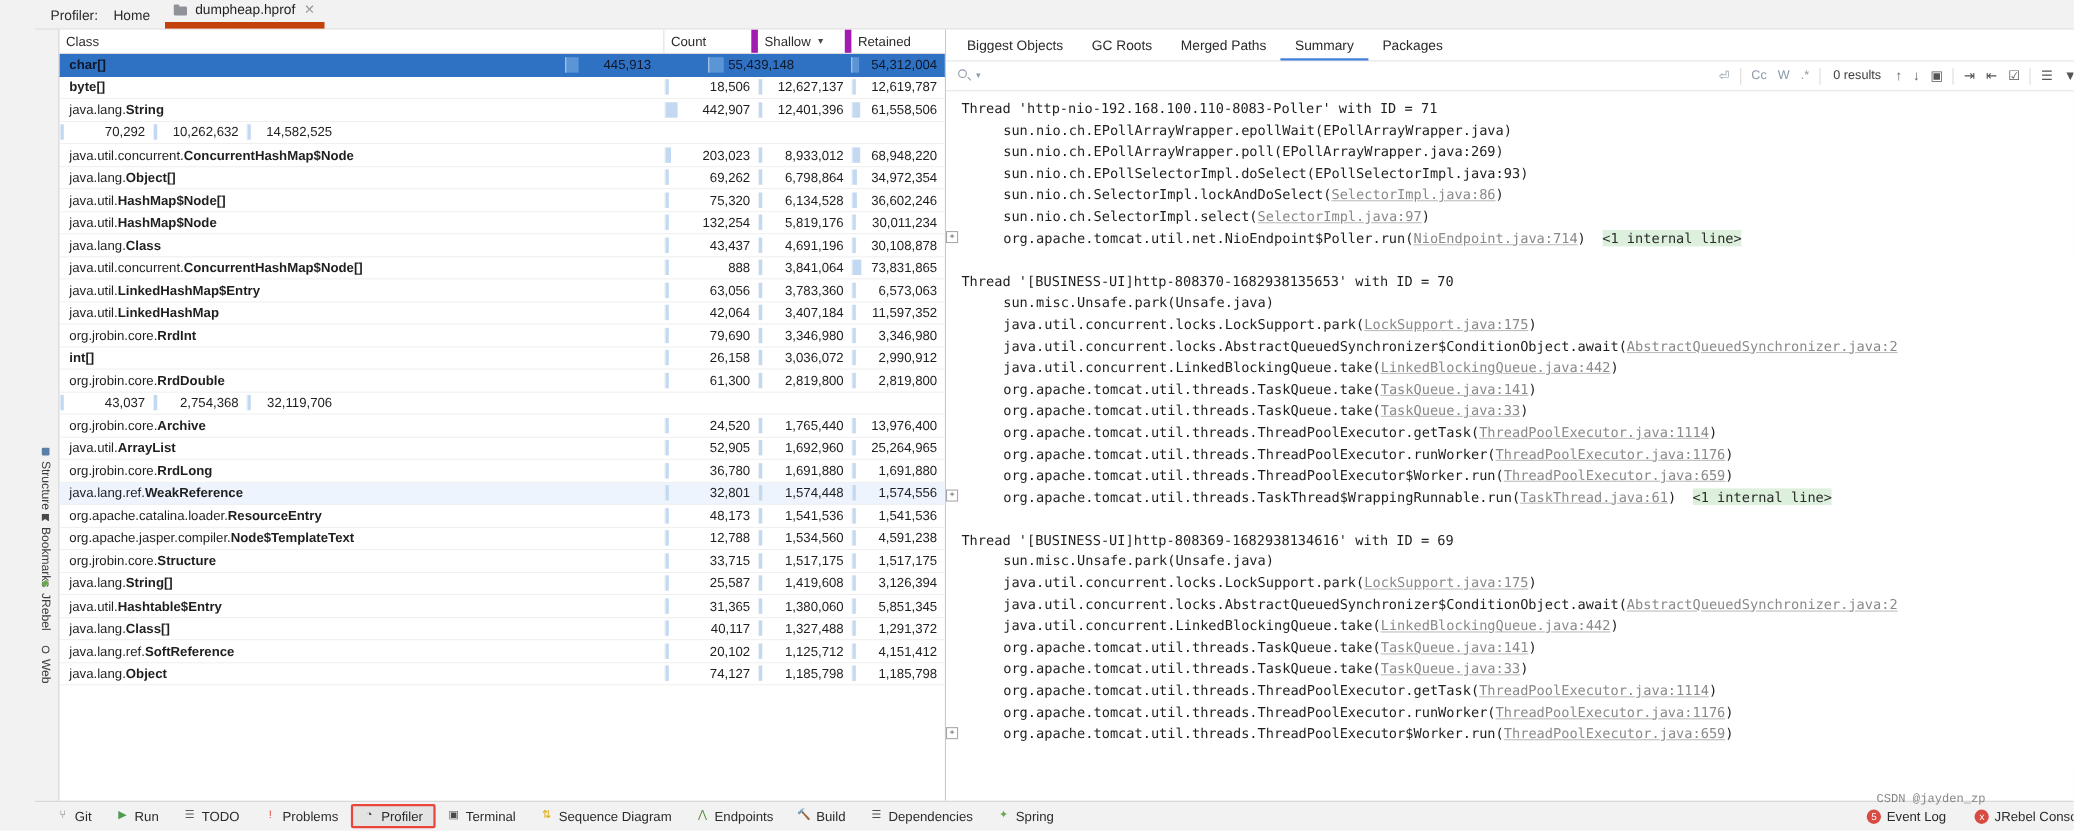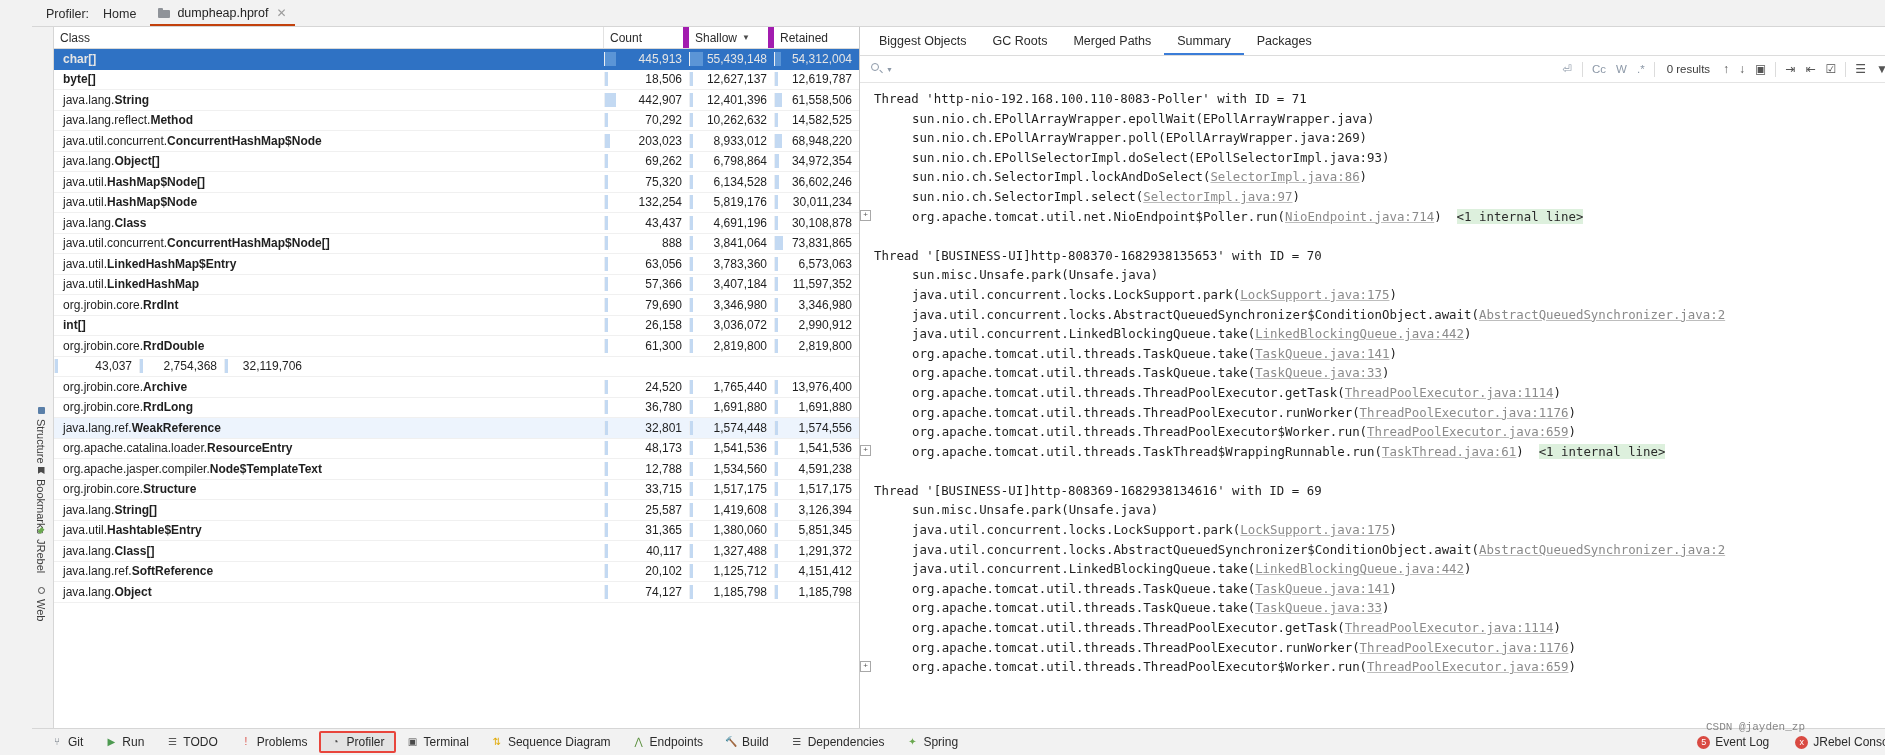--- a/index.html
+++ b/index.html
@@ -12,21 +12,21 @@
     -webkit-font-smoothing:antialiased;
   }
   .app{position:relative;width:1885px;height:755px;display:flex;flex-direction:column;margin-left:32px;}
 
   
   .topbar{height:26px;background:#f2f2f2;display:flex;align-items:flex-end;
           border-bottom:1px solid #d6d6d6;padding-left:8px;flex:0 0 26px;}
   .topbar .lbl{font-size:12.5px;color:#2b2b2b;padding:0 10px 5px 6px;}
   .topbar .home{font-size:12.5px;color:#2b2b2b;padding:0 14px 5px 4px;cursor:default;}
   .tab{display:flex;align-items:center;gap:6px;padding:2px 8px 4px 8px;
-       border-bottom:2px solid #c2410c;font-size:12.5px;color:#1f1f1f;cursor:default;}
+       border-bottom:6px solid #c2410c;font-size:12.5px;color:#1f1f1f;cursor:default;}
   .tab .fileicon{width:13px;height:11px;position:relative;display:inline-block;}
   .tab .fileicon:before{content:"";position:absolute;left:0;top:2px;width:12px;height:8px;
        background:#8f9399;border-radius:1px;}
   .tab .fileicon:after{content:"";position:absolute;left:0;top:0px;width:5px;height:3px;
        background:#8f9399;border-radius:1px 1px 0 0;}
   .tab .x{color:#9a9a9a;font-size:12px;margin-left:2px;cursor:pointer;}
   .gear{margin-left:auto;margin-right:10px;margin-bottom:3px;color:#5a5a5a;font-size:13px;cursor:pointer;}
 
   
   .body{flex:1 1 auto;display:flex;min-height:0;}
@@ -47,21 +47,21 @@
          font-size:12px;color:#2b2b2b;align-items:center;flex:0 0 21px;}
   .th{padding:0 6px;box-sizing:border-box;white-space:nowrap;display:flex;align-items:center;}
   .th.cls{flex:1 1 auto;border-right:1px solid #e2e2e2;height:100%;}
   .th.num{width:85px;flex:0 0 85px;border-right:6px solid #a21caf;height:100%;}
   .th.num.last{border-right:none;}
   .sortarrow{margin-left:5px;font-size:8px;color:#4a4a4a;}
 
   .tbody{flex:1 1 auto;overflow:hidden;position:relative;}
   .row{display:flex;height:20.5px;align-items:center;font-size:12px;
        border-bottom:1px solid #f0f0f0;box-sizing:border-box;cursor:default;}
-  .row.sel{background:#2f72c4;color:#e5e5e5;border-bottom-color:#2f72c4;}
+  .row.sel{background:#2f72c4;color:#0f172a;border-bottom-color:#2f72c4;gap:45px;}
   .row.hl{background:#edf4fd;}
   .cell-class{flex:1 1 auto;padding-left:9px;white-space:nowrap;overflow:hidden;min-width:0;}
   .cell-class b{font-weight:700;}
   .cell-num{width:85px;flex:0 0 85px;position:relative;text-align:right;
             padding-right:7px;box-sizing:border-box;white-space:nowrap;
             border-left:1px solid #eceff3;}
   .bar{position:absolute;left:0;top:0;bottom:0;background:#c3d9f2;}
   .row.sel .bar{background:#5b95d6;}
   .cell-num span{position:relative;z-index:2;}
 
@@ -181,21 +181,20 @@
             <div class="cell-num"><div class="bar" style="width: 3.2px;"></div><span>12,627,137</span></div>
             <div class="cell-num"><div class="bar" style="width: 2.5px;"></div><span>12,619,787</span></div>
           </div>
           <div class="row">
             <div class="cell-class">java.lang.<b>String</b></div>
             <div class="cell-num"><div class="bar" style="width: 10.56px;"></div><span>442,907</span></div>
             <div class="cell-num"><div class="bar" style="width: 3.2px;"></div><span>12,401,396</span></div>
             <div class="cell-num"><div class="bar" style="width: 6.56px;"></div><span>61,558,506</span></div>
           </div>
           <div class="row">
-            <div class="cell-class">java.lang.reflect.<b>Method</b></div>
             <div class="cell-num"><div class="bar" style="width: 2.5px;"></div><span>70,292</span></div>
             <div class="cell-num"><div class="bar" style="width: 2.624px;"></div><span>10,262,632</span></div>
             <div class="cell-num"><div class="bar" style="width: 2.5px;"></div><span>14,582,525</span></div>
           </div>
           <div class="row">
             <div class="cell-class">java.util.concurrent.<b>ConcurrentHashMap$Node</b></div>
             <div class="cell-num"><div class="bar" style="width: 4.864px;"></div><span>203,023</span></div>
             <div class="cell-num"><div class="bar" style="width: 2.5px;"></div><span>8,933,012</span></div>
             <div class="cell-num"><div class="bar" style="width: 7.36px;"></div><span>68,948,220</span></div>
           </div>
@@ -230,21 +229,21 @@
             <div class="cell-num"><div class="bar" style="width: 7.872px;"></div><span>73,831,865</span></div>
           </div>
           <div class="row">
             <div class="cell-class">java.util.<b>LinkedHashMap$Entry</b></div>
             <div class="cell-num"><div class="bar" style="width: 2.5px;"></div><span>63,056</span></div>
             <div class="cell-num"><div class="bar" style="width: 2.5px;"></div><span>3,783,360</span></div>
             <div class="cell-num"><div class="bar" style="width: 2.5px;"></div><span>6,573,063</span></div>
           </div>
           <div class="row">
             <div class="cell-class">java.util.<b>LinkedHashMap</b></div>
-            <div class="cell-num"><div class="bar" style="width: 2.5px;"></div><span>57,366</span></div>
+            <div class="cell-num"><div class="bar" style="width: 2.5px;"></div><span>42,064</span></div>
             <div class="cell-num"><div class="bar" style="width: 2.5px;"></div><span>3,407,184</span></div>
             <div class="cell-num"><div class="bar" style="width: 2.5px;"></div><span>11,597,352</span></div>
           </div>
           <div class="row">
             <div class="cell-class">org.jrobin.core.<b>RrdInt</b></div>
             <div class="cell-num"><div class="bar" style="width: 2.5px;"></div><span>79,690</span></div>
             <div class="cell-num"><div class="bar" style="width: 2.5px;"></div><span>3,346,980</span></div>
             <div class="cell-num"><div class="bar" style="width: 2.5px;"></div><span>3,346,980</span></div>
           </div>
           <div class="row">
@@ -262,20 +261,26 @@
           <div class="row">
             <div class="cell-num"><div class="bar" style="width: 2.5px;"></div><span>43,037</span></div>
             <div class="cell-num"><div class="bar" style="width: 2.5px;"></div><span>2,754,368</span></div>
             <div class="cell-num"><div class="bar" style="width: 3.424px;"></div><span>32,119,706</span></div>
           </div>
           <div class="row">
             <div class="cell-class">org.jrobin.core.<b>Archive</b></div>
             <div class="cell-num"><div class="bar" style="width: 2.5px;"></div><span>24,520</span></div>
             <div class="cell-num"><div class="bar" style="width: 2.5px;"></div><span>1,765,440</span></div>
             <div class="cell-num"><div class="bar" style="width: 2.5px;"></div><span>13,976,400</span></div>
+          </div>
+          <div class="row">
+            <div class="cell-class">java.util.<b>ArrayList</b></div>
+            <div class="cell-num"><div class="bar" style="width: 2.5px;"></div><span>52,905</span></div>
+            <div class="cell-num"><div class="bar" style="width: 2.5px;"></div><span>1,692,960</span></div>
+            <div class="cell-num"><div class="bar" style="width: 2.688px;"></div><span>25,264,965</span></div>
           </div>
           <div class="row">
             <div class="cell-class">org.jrobin.core.<b>RrdLong</b></div>
             <div class="cell-num"><div class="bar" style="width: 2.5px;"></div><span>36,780</span></div>
             <div class="cell-num"><div class="bar" style="width: 2.5px;"></div><span>1,691,880</span></div>
             <div class="cell-num"><div class="bar" style="width: 2.5px;"></div><span>1,691,880</span></div>
           </div>
           <div class="row hl">
             <div class="cell-class">java.lang.ref.<b>WeakReference</b></div>
             <div class="cell-num"><div class="bar" style="width: 2.5px;"></div><span>32,801</span></div>

